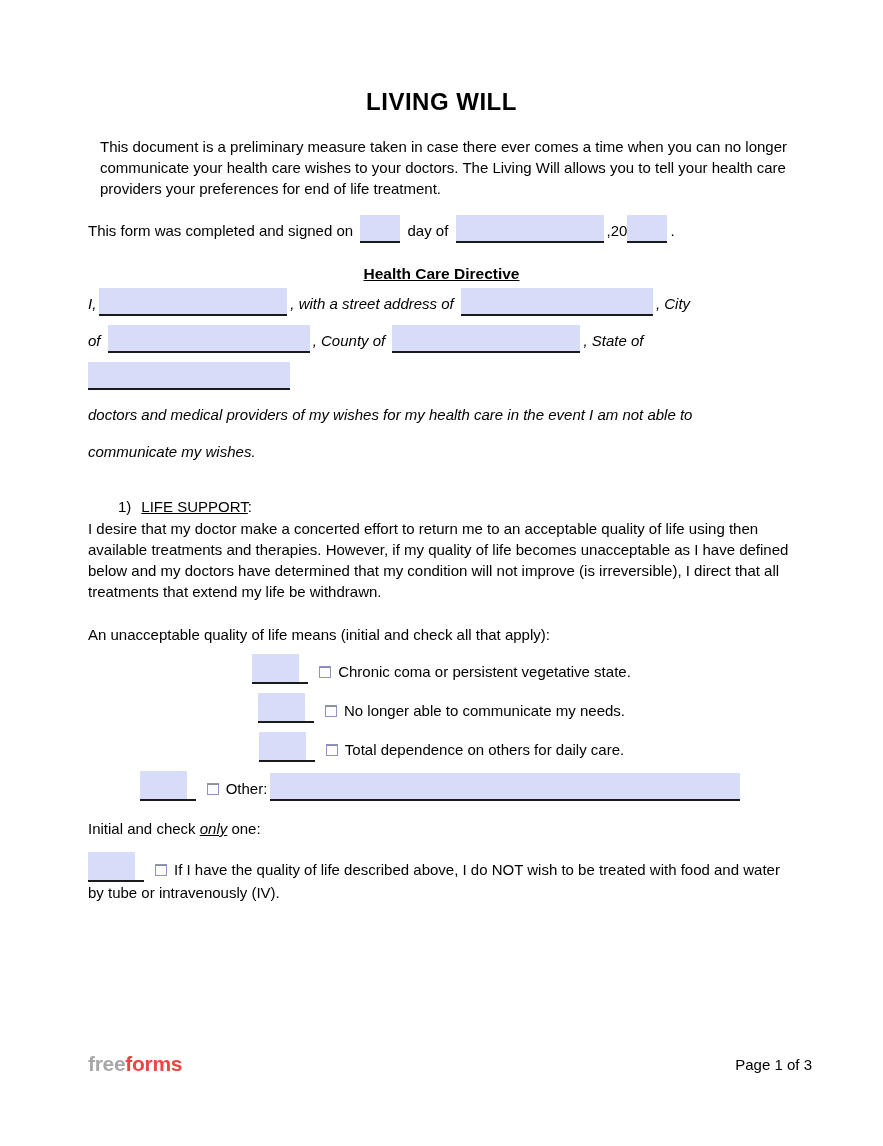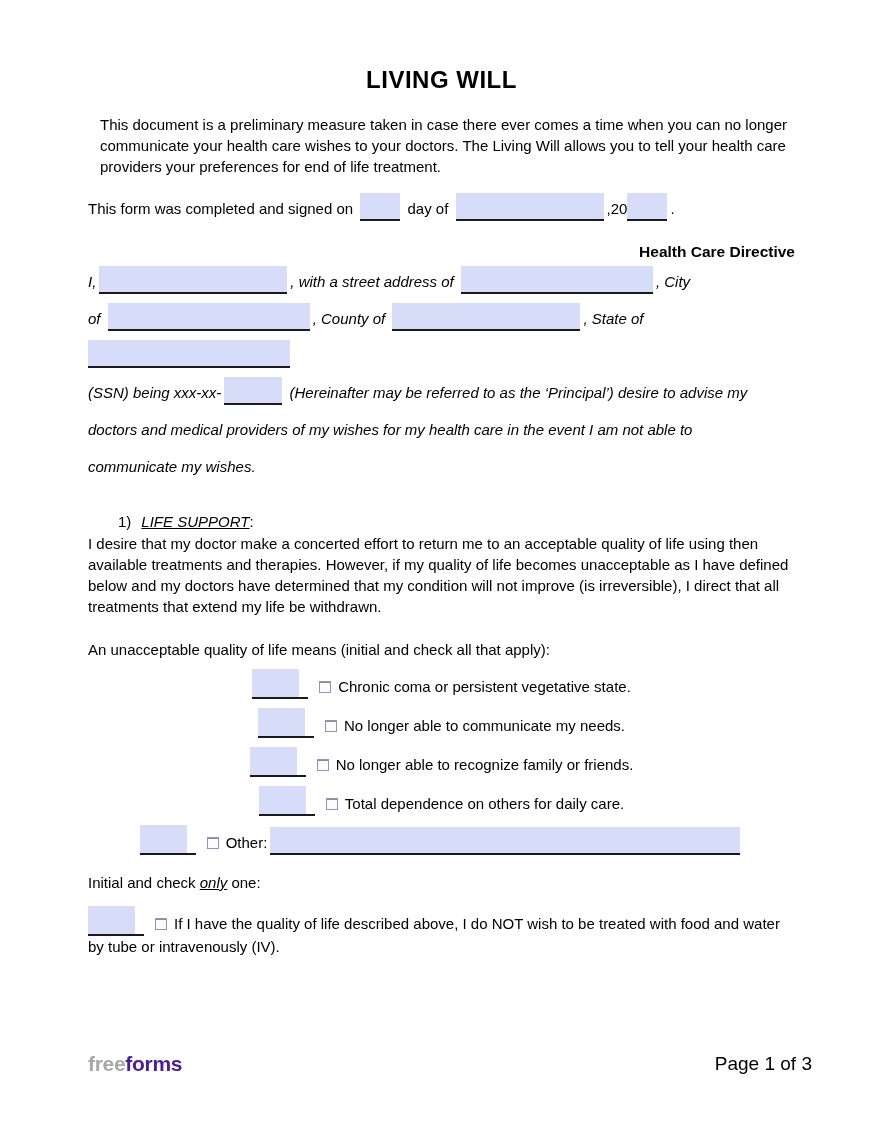--- a/index.html
+++ b/index.html
@@ -7,21 +7,21 @@
   .page {
     position:relative;
     width:883px; height:1146px;
     margin:0 auto;
     background:#ffffff;
     overflow:hidden;
     font-family:"Liberation Sans", sans-serif;
     font-size:15px;
     color:#000;
   }
-  .content { padding:66px 88px 0 88px; }
+  .content { padding:88px 88px 0 88px; }
 
   .doc-title {
     margin:0; text-align:center;
     font-size:24px; font-weight:bold; letter-spacing:0.5px;
   }
   .intro { margin:20px 0 0 12px; line-height:21px; }
 
   .field {
     display:inline-block;
     background:#d7dcf8;
@@ -37,30 +37,30 @@
   .w-street{ width:192px; }
   .w-city  { width:202px; }
   .w-county{ width:188px; }
   .w-state { width:202px; margin-left:0; }
   .w-ssn   { width:58px; }
   .w-other { width:470px; }
 
   .signed-line { margin:16px 0 0 0; line-height:21px; }
 
   .hcd {
-    margin:22px 0 0 0; text-align:right;
-    font-size:15.5px; font-weight:bold; 
+    margin:22px 0 0 0; text-align:center;
+    font-size:15.5px; font-weight:bold; text-decoration:underline;
   }
 
   .directive { margin-top:2px; }
   .dline { line-height:37px; white-space:nowrap;font-style:italic; }
 
   .ls-head { margin:26px 0 0 0; padding-left:30px; line-height:21px; }
   .ls-num { margin-right:10px; }
-  .ls-label { font-style:italic; text-decoration:underline; }
+  .ls-label { text-decoration:underline; }
   .ls-body { margin:1px 0 16px 0; line-height:21px; }
 
   .prompt { margin:22px 0 0 0; line-height:21px; }
 
   .initial-wrap {
     display:inline-block;
     width:56px;
     border-bottom:2px solid #1a1a1a;
     vertical-align:-7px;
     margin-right:9px;
@@ -82,57 +82,55 @@
   .only-prompt { margin:17px 0 0 0; line-height:21px; }
   .only-word { font-style:italic; text-decoration:underline; }
 
   .footer {
     position:absolute;
     left:88px; right:71px; top:1052px;
     display:flex; justify-content:space-between; align-items:center;
   }
   .logo { font-size:21px; font-weight:bold; letter-spacing:-0.3px; }
   .lg-free  { color:#a7a7a7; }
-  .lg-forms { color:#4c1d95; }
-  .page-num { font-size:19px; color:#000; }
+  .lg-forms { color:#ef4444; }
+  .page-num { font-size:15px; color:#000; }
 </style>
 </head>
 <body>
 
 <div class="page">
   <div class="content">
 
     <h1 class="doc-title">LIVING WILL</h1>
 
     <p class="intro">This document is a preliminary measure taken in case there ever comes a time when you can no longer communicate your health care wishes to your doctors. The Living Will allows you to tell your health care providers your preferences for end of life treatment.</p>
 
     <p class="signed-line"><span>This form was completed and signed on</span> <span class="field w-day"></span> <span>day of</span> <span class="field w-month"></span><span>,20</span><span class="field w-year"></span><span>.</span></p>
 
     <h2 class="hcd">Health Care Directive</h2>
 
     <div class="directive">
       <div class="dline"><span>I,</span><span class="field w-name"></span><span>, with a street address of</span> <span class="field w-street"></span><span>, City</span></div>
       <div class="dline"><span>of</span> <span class="field w-city"></span><span>, County of</span> <span class="field w-county"></span><span>, State of</span></div>
       <div class="dline"><span class="field w-state"></span></div>
-      <div class="dline"><span>(SSN) being xxx-xx-</span><span class="field w-ssn"></span> <span>(Hereinafter may be referred to as the ‘Principal’) desire to advise my</span></div>
       <div class="dline">doctors and medical providers of my wishes for my health care in the event I am not able to</div>
       <div class="dline">communicate my wishes.</div>
     </div>
 
     <p class="ls-head"><span class="ls-num">1)</span><span class="ls-label">LIFE SUPPORT</span><span>:</span></p>
 
     <p class="ls-body">I desire that my doctor make a concerted effort to return me to an acceptable quality of life using then available treatments and therapies. However, if my quality of life becomes unacceptable as I have defined below and my doctors have determined that my condition will not improve (is irreversible), I direct that all treatments that extend my life be withdrawn.</p>
 
     <p class="prompt">An unacceptable quality of life means (initial and check all that apply):</p>
 
     <p class="crow"><span class="initial-wrap"><span class="initial-box"></span></span><span class="checkbox"></span><span>Chronic coma or persistent vegetative state.</span></p>
 
     <p class="crow"><span class="initial-wrap"><span class="initial-box"></span></span><span class="checkbox"></span><span>No longer able to communicate my needs.</span></p>
 
-    <p class="crow"><span class="initial-wrap"><span class="initial-box"></span></span><span class="checkbox"></span><span>No longer able to recognize family or friends.</span></p>
 
     <p class="crow"><span class="initial-wrap"><span class="initial-box"></span></span><span class="checkbox"></span><span>Total dependence on others for daily care.</span></p>
 
     <p class="crow"><span class="initial-wrap"><span class="initial-box"></span></span><span class="checkbox"></span><span>Other:</span><span class="field w-other"></span></p>
 
     <p class="only-prompt"><span>Initial and check </span><span class="only-word">only</span><span> one:</span></p>
 
 
     <p class="option"><span class="initial-wrap"><span class="initial-box"></span></span><span class="checkbox"></span><span>If I have the quality of life described above, I do NOT wish to be treated with food and water by tube or intravenously (IV).</span></p>
 

